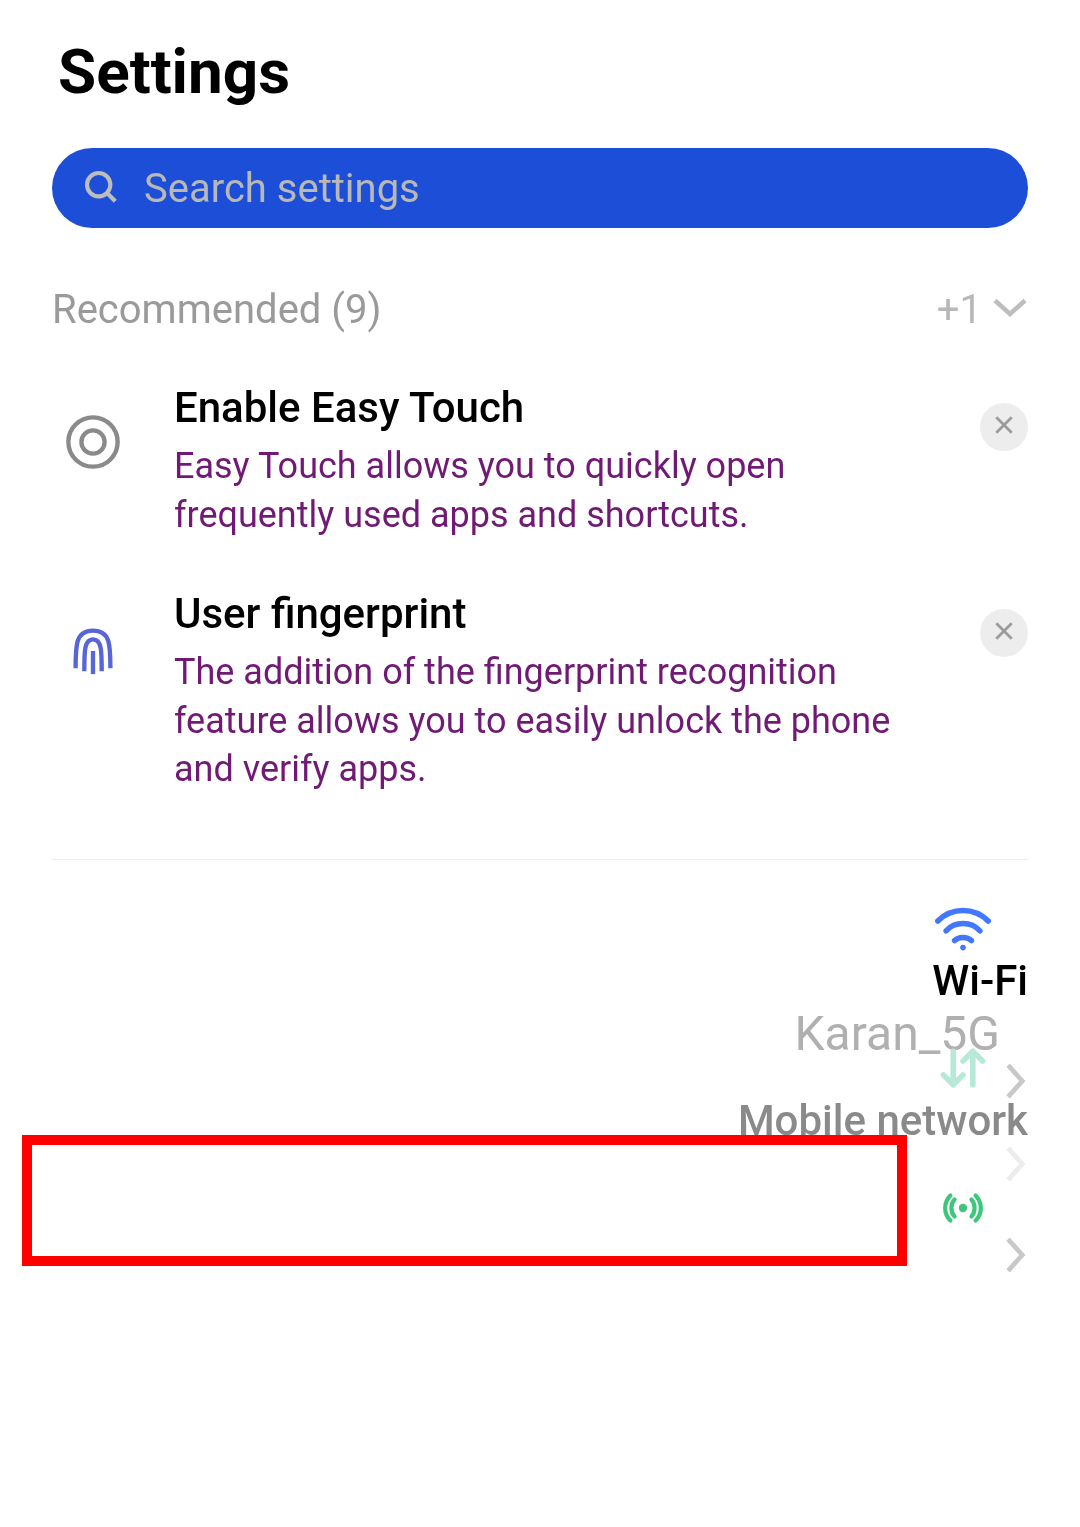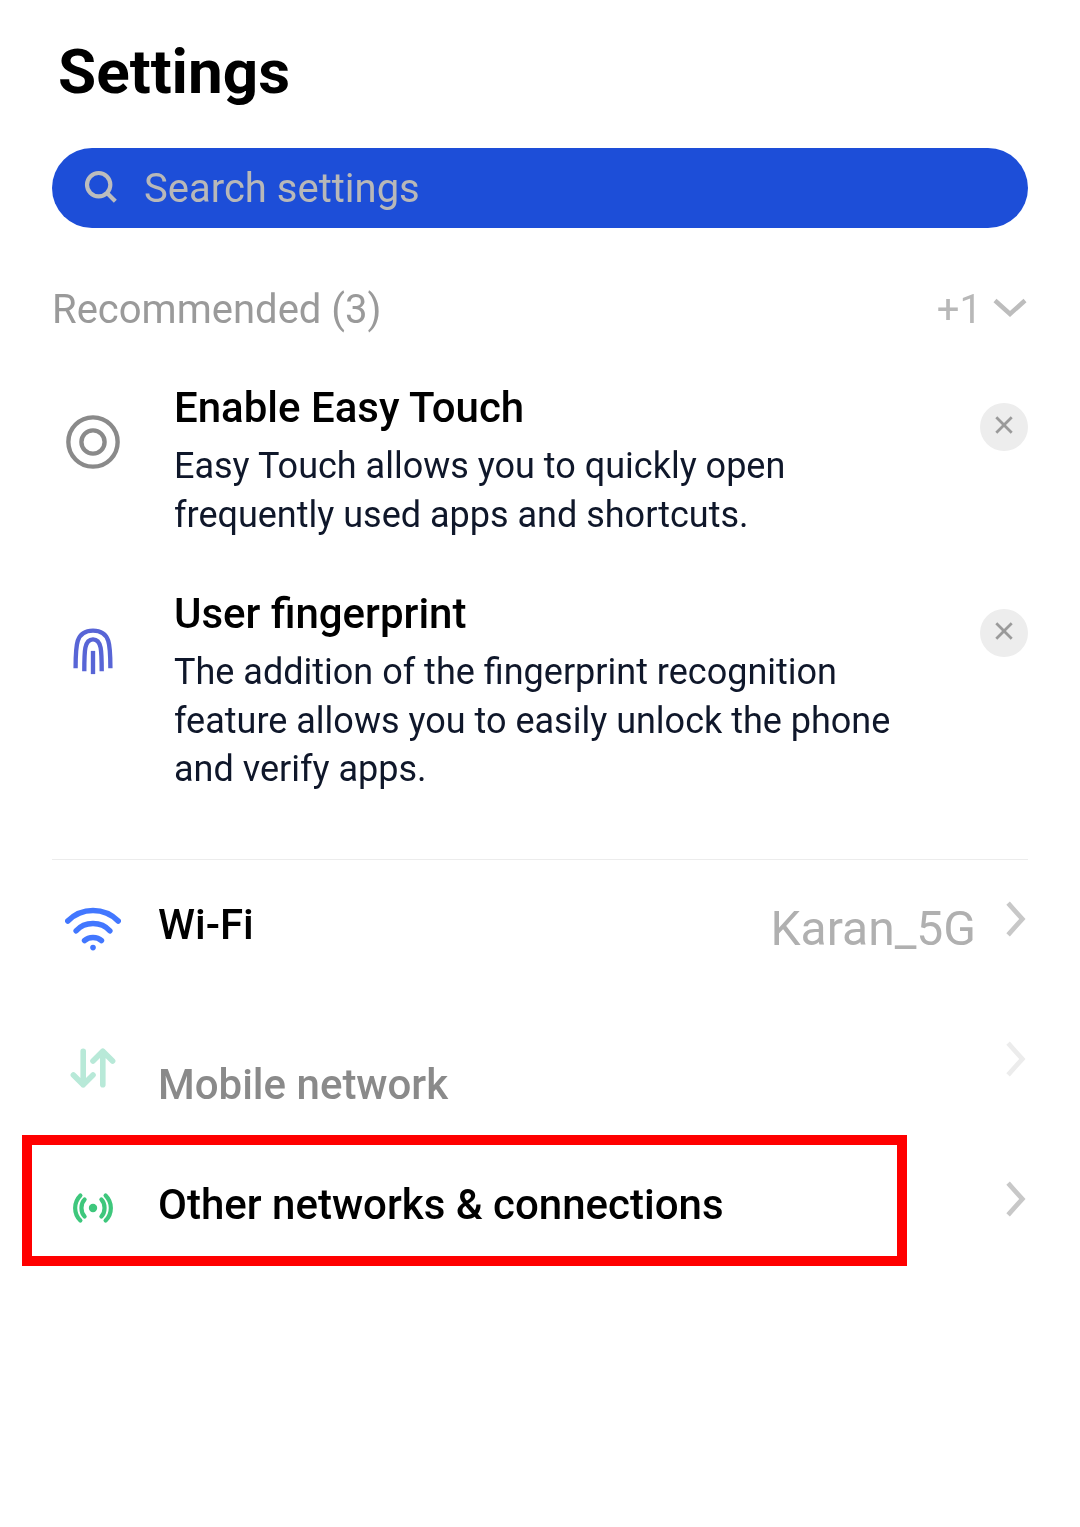--- a/index.html
+++ b/index.html
@@ -82,21 +82,21 @@
       flex: 1;
     }
     .rec-title {
       font-size: 42px;
       font-weight: 500;
       color: #000;
       margin-bottom: 10px;
     }
     .rec-desc {
       font-size: 36px;
-      color: #0f172a;
+      color: #701a75;
       line-height: 1.35;
     }
     .rec-close {
       width: 48px;
       height: 48px;
       border-radius: 50%;
       background: #ededed;
       display: flex;
       align-items: center;
       justify-content: center;
@@ -110,23 +110,24 @@
     .divider {
       margin: 65px 52px 0 52px;
       height: 1px;
       background: #ececec;
     }
     .settings-list {
       margin-top: 40px;
     }
     .settings-item {
       display: flex;
-      align-items: flex-start;
+      align-items: flex-end;
       padding: 0 52px 0 58px;
       height: 140px;
+      flex-direction: column;
     }
     .settings-icon {
       width: 70px;
       display: flex;
       justify-content: center;
       margin-right: 30px;
     }
     .settings-icon svg {
       width: 56px;
       height: 56px;
@@ -165,21 +166,21 @@
   <span class="search-icon">
     <svg viewBox="0 0 24 24" fill="none" stroke="#bdbdbd" stroke-width="2.5">
       <circle cx="10" cy="10" r="7"></circle>
       <line x1="20" y1="20" x2="15" y2="15"></line>
     </svg>
   </span>
   <span class="search-placeholder">Search settings</span>
 </div>
 
 <div class="recommended-header">
-  <span class="recommended-label">Recommended (3)</span>
+  <span class="recommended-label">Recommended (9)</span>
   <div class="recommended-expand">
     <span class="recommended-count">+1</span>
     <span>
       <svg class="chevron-down" viewBox="0 0 24 14" fill="none" stroke="#bdbdbd" stroke-width="3">
         <path d="M2 2 L12 11 L22 2"></path>
       </svg>
     </span>
   </div>
 </div>
 
@@ -252,39 +253,38 @@
     </span>
   </div>
 
   <div class="settings-item">
     <span class="settings-icon">
       <svg viewBox="0 0 40 40" fill="none" stroke="#b8e9d8" stroke-width="4" stroke-linecap="round">
         <path d="M13 8 L13 32 M13 32 L6 25 M13 32 L20 25"></path>
         <path d="M27 32 L27 8 M27 8 L20 15 M27 8 L34 15"></path>
       </svg>
     </span>
-    <span class="settings-label" style="color:#8a8a8a;margin-top:20px;">Mobile network</span>
+    <span class="settings-label" style="color:#8a8a8a;">Mobile network</span>
     <span>
       <svg class="chevron-right" viewBox="0 0 14 24" fill="none" stroke="#ececec" stroke-width="3">
         <path d="M2 2 L11 12 L2 22"></path>
       </svg>
     </span>
   </div>
 
   <div class="settings-item">
     <span class="settings-icon">
       <svg viewBox="0 0 40 40" fill="none" stroke="#3ec77c" stroke-width="3" stroke-linecap="round">
         <circle cx="20" cy="20" r="3" fill="#3ec77c" stroke="none"></circle>
         <path d="M11 29 C6 24 6 16 11 11"></path>
         <path d="M29 11 C34 16 34 24 29 29"></path>
         <path d="M14 26 C11 23 11 17 14 14"></path>
         <path d="M26 14 C29 17 29 23 26 26"></path>
       </svg>
     </span>
-    <span class="settings-label">Other networks &amp; connections</span>
     <span>
       <svg class="chevron-right" viewBox="0 0 14 24" fill="none" stroke="#c8c8c8" stroke-width="3">
         <path d="M2 2 L11 12 L2 22"></path>
       </svg>
     </span>
   </div>
 
 </div>
 
 <div class="highlight-box"></div>

